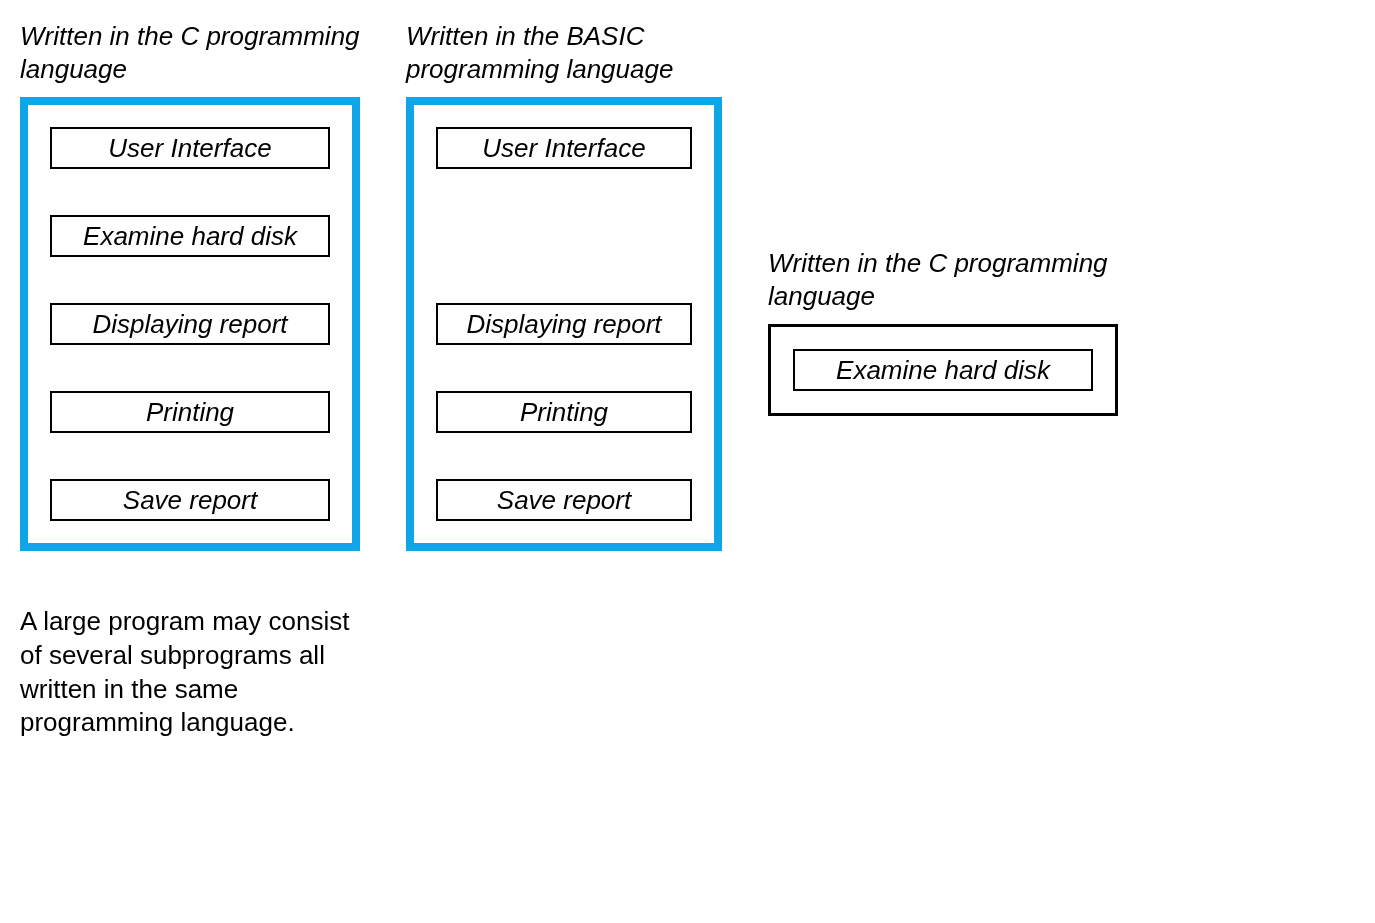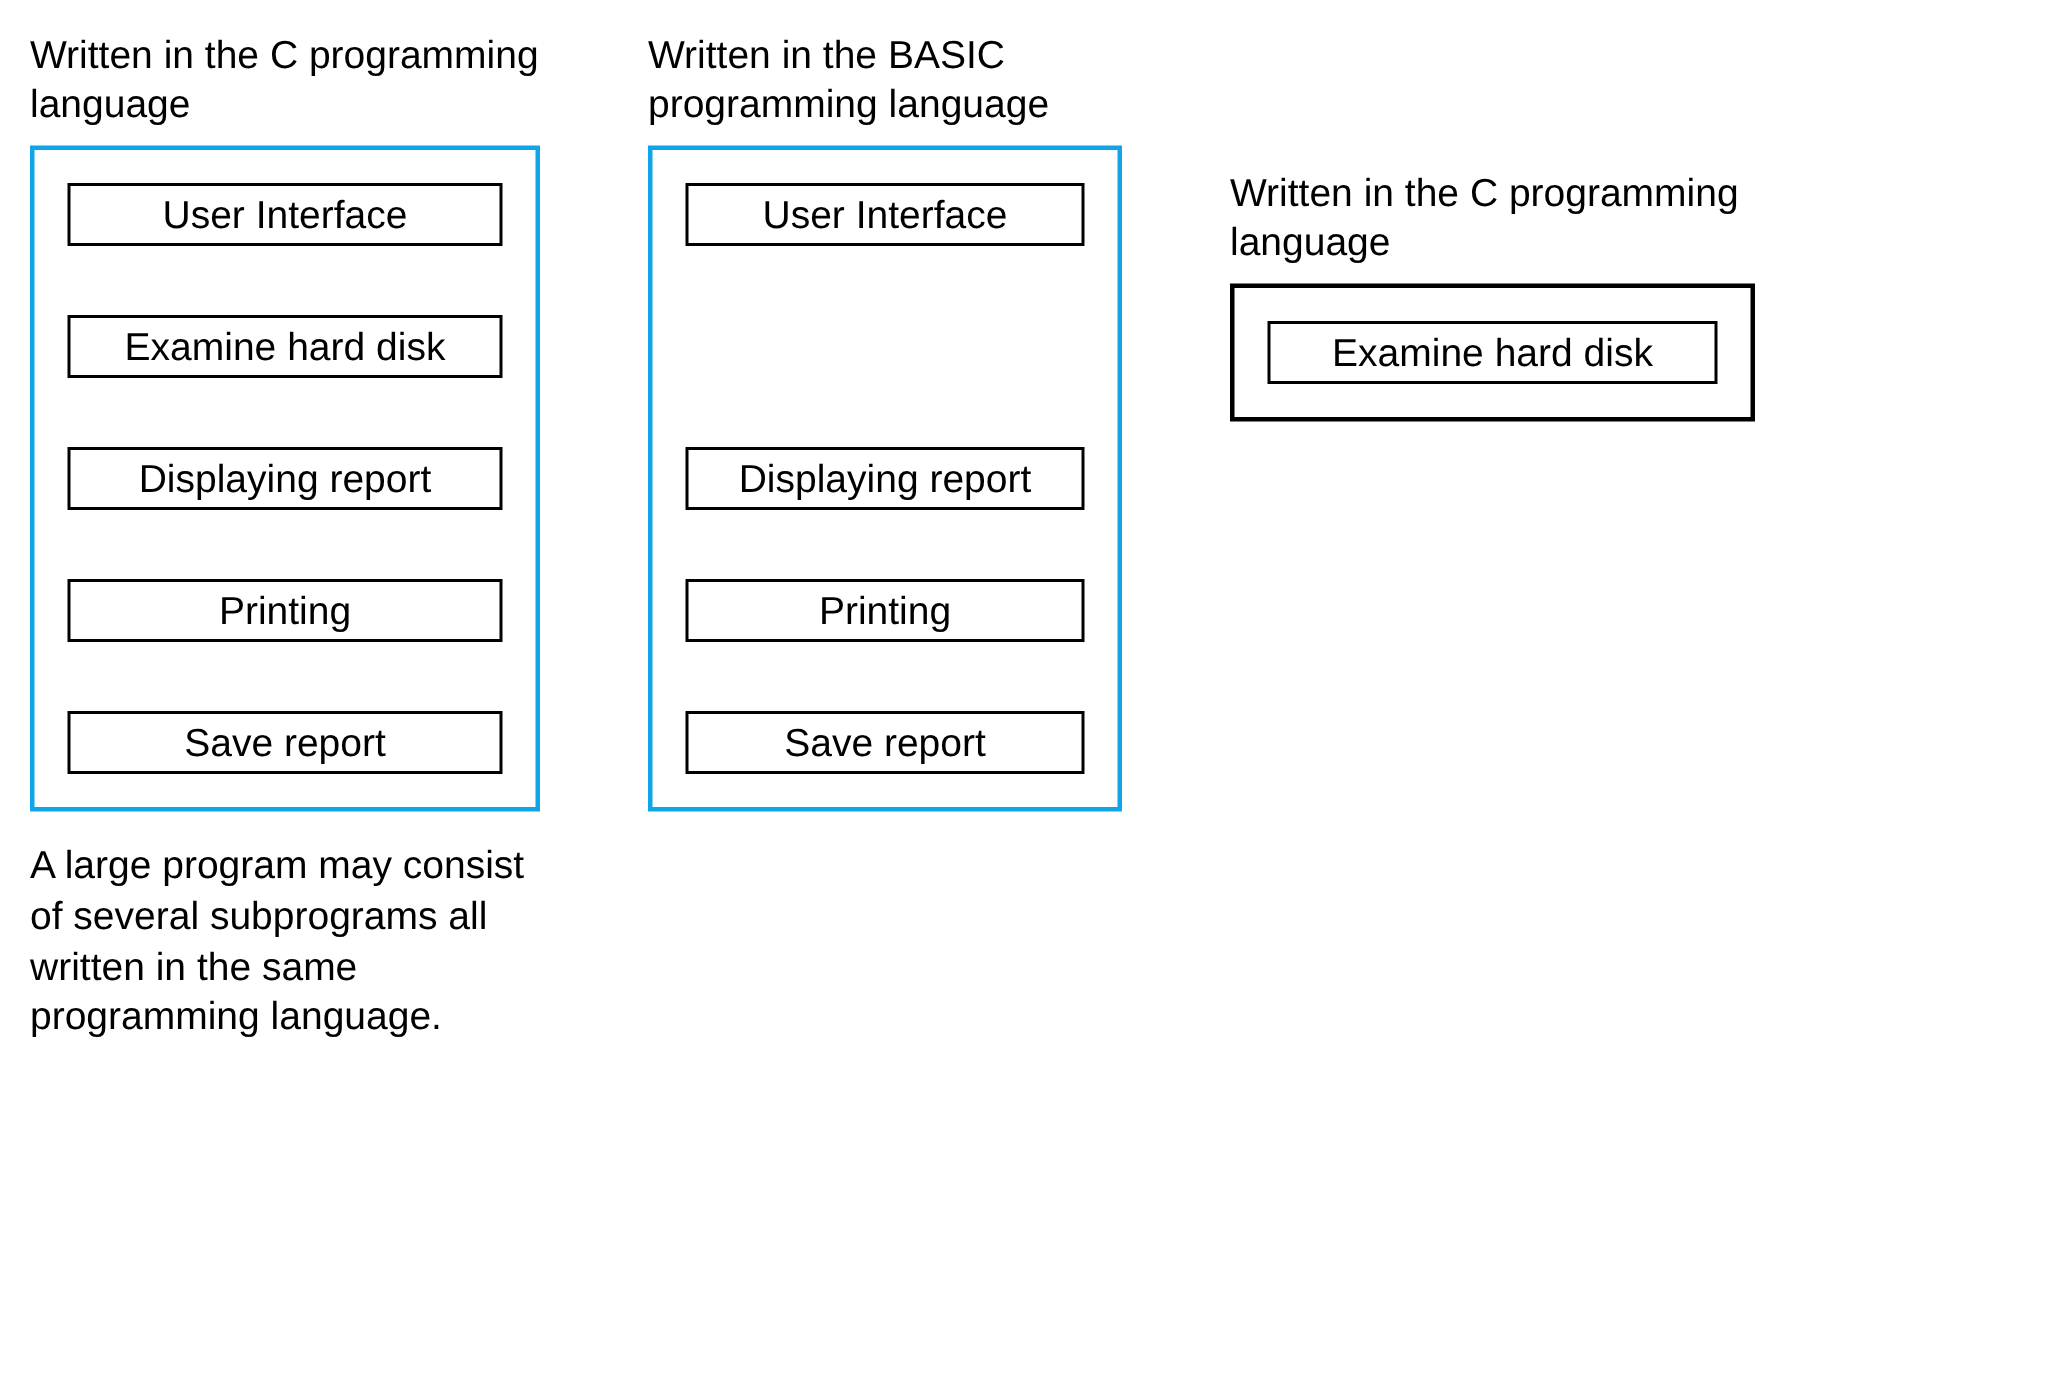--- a/index.html
+++ b/index.html
@@ -9,22 +9,23 @@
     }
     body {
       font-family: Arial, Helvetica, sans-serif;
       background: #ffffff;
       padding: 20px;
       width: 1375px;
       height: 923px;
     }
     .container {
       display: flex;
-      gap: 72px;
-      align-items: flex-start;
+      gap: 46px;
+      align-items: center;
+      font-style: italic;
     }
     .col {
       display: flex;
       flex-direction: column;
     }
     .col-1 {
       width: 340px;
     }
     .col-2 {
       width: 316px;
@@ -33,21 +34,21 @@
       width: 390px;
       margin-top: 92px;
     }
     .heading {
       font-size: 26px;
       line-height: 1.25;
       margin-bottom: 12px;
       font-weight: normal;
     }
     .program-box {
-      border: 3px solid #0ea5e9;
+      border: 8px solid #0ea5e9;
       padding: 22px;
       display: flex;
       flex-direction: column;
       gap: 46px;
     }
     .program-box-small {
       border: 3px solid #000;
       padding: 22px;
       width: 350px;
     }
@@ -60,21 +61,21 @@
       display: flex;
       align-items: center;
       justify-content: center;
     }
     .sub-placeholder {
       height: 42px;
       visibility: hidden;
     }
     .captions {
       display: flex;
-      margin-top: 19px;
+      margin-top: 54px;
       gap: 105px;
     }
     .caption-1 {
       width: 340px;
       font-size: 26px;
       line-height: 1.3;
     }
     .caption-2 {
       width: 800px;
       font-size: 26px;

